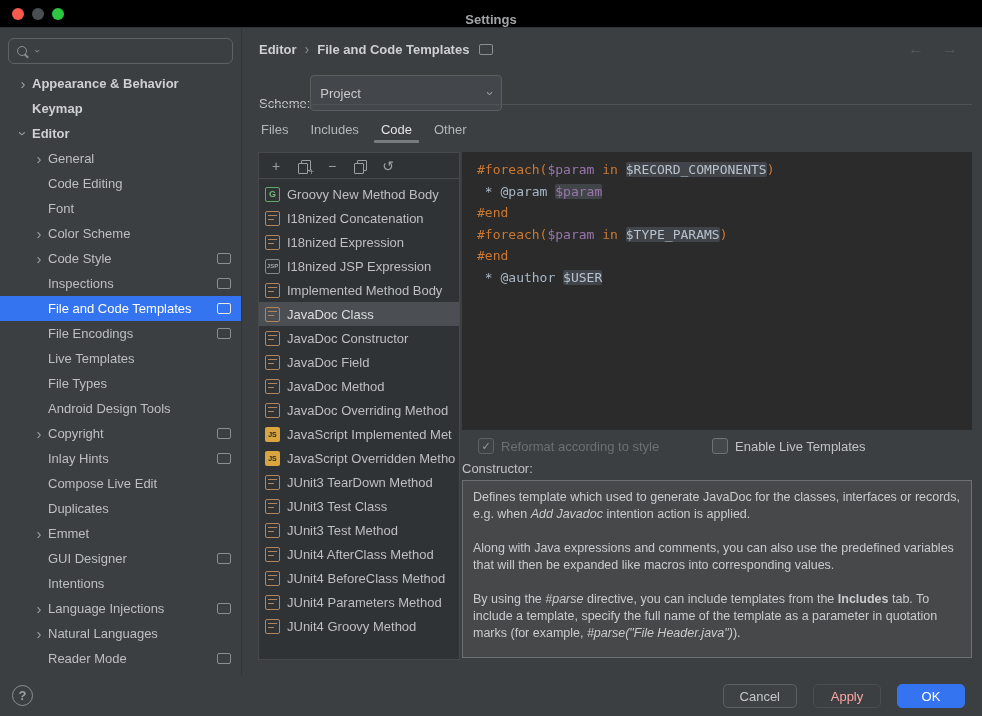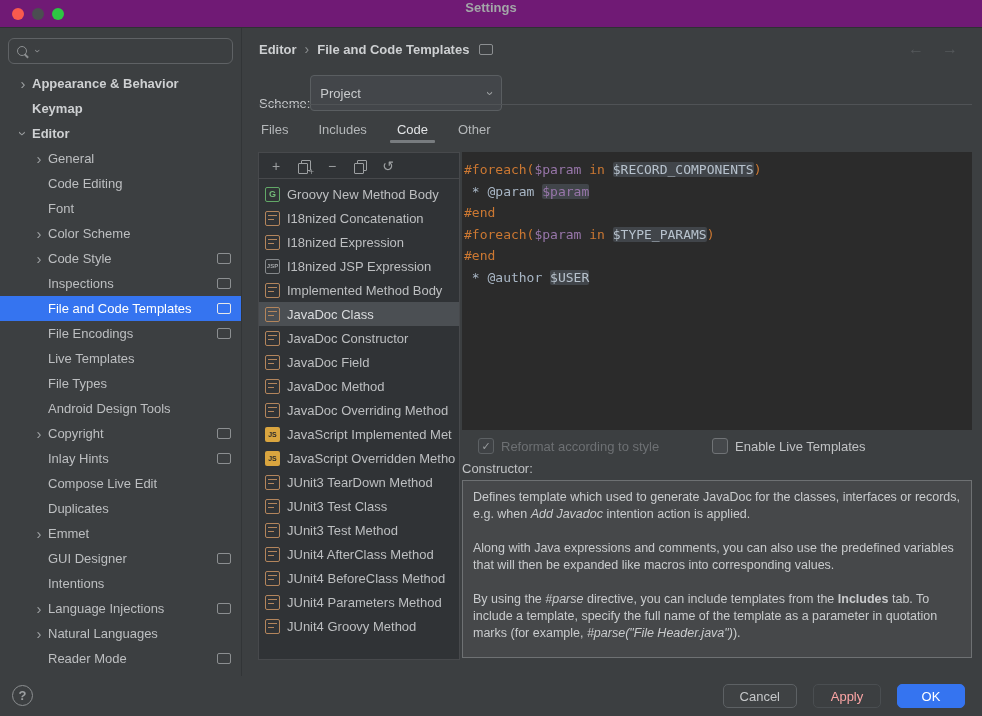--- a/index.html
+++ b/index.html
@@ -1,22 +1,22 @@
 <!DOCTYPE html>
 <html><head>
 <meta charset="utf-8">
 <style>
   *{margin:0;padding:0;box-sizing:border-box}
   html,body{width:982px;height:716px;overflow:hidden;background:#3c3f41;
     font-family:"Liberation Sans",sans-serif;}
   .window{position:relative;width:982px;height:716px;background:#3c3f41;color:#bdbfc1;font-size:13px}
 
   
-  .titlebar{position:absolute;top:0;left:0;right:0;height:28px;background:#701a75;
-    border-bottom:1px solid #2e3133;display:flex;align-items:flex-start;justify-content:center}
+  .titlebar{position:absolute;top:0;left:0;right:0;height:28px;background:#000000;
+    border-bottom:1px solid #2e3133;display:flex;align-items:flex-end;justify-content:center}
   .traffic{position:absolute;left:12px;top:8px;display:flex;gap:8px}
   .dot{width:12px;height:12px;border-radius:50%;cursor:pointer}
   .dot.close{background:#f95a4e}
   .dot.min{background:#4b4e51}
   .dot.zoom{background:#2dc643}
   .title{font-weight:700;color:#a3a6a8}
 
   
   .sidebar{position:absolute;top:28px;left:0;width:242px;bottom:40px;background:#3c3f41;
     border-right:1px solid #323537;overflow:hidden}
@@ -49,21 +49,21 @@
   .nav{cursor:default}
 
   .scheme-row{position:absolute;left:16px;top:47px;display:flex;align-items:flex-end;}
   .scheme-label{color:#c5c7c9}
   .scheme-select{width:192px;height:36px;background:#43464a;border:1px solid #5a5e61;border-radius:4px;
     display:flex;align-items:center;justify-content:space-between;padding:0 9px;color:#c9cbcd;cursor:pointer}
   .dd-chev{transform:rotate(90deg);color:#9da0a2;font-size:13px;display:inline-block;line-height:1}
 
   .hr{position:absolute;left:16px;right:10px;top:76px;height:1px;background:#505356}
 
-  .tabs{position:absolute;left:16px;top:88px;height:27px;display:flex;gap:26px}
+  .tabs{position:absolute;left:16px;top:88px;height:27px;display:flex;gap:18px}
   .tab{position:relative;display:flex;align-items:center;padding:0 2px;color:#b4b7b9;cursor:pointer}
   .tab.selected{color:#e2e4e6}
   .tab.selected::after{content:"";position:absolute;left:-5px;right:-5px;bottom:0;height:3px;background:#787c7f;border-radius:1px}
 
   
   .list-panel{position:absolute;left:15px;top:124px;width:202px;height:508px;background:#303336;
     border:1px solid #47494c;display:flex;flex-direction:column}
   .list-toolbar{height:26px;flex:0 0 26px;border-bottom:1px solid #47494c;display:flex;align-items:center;gap:12px;padding:0 9px}
   .tb-ic{position:relative;width:16px;height:16px;display:flex;align-items:center;justify-content:center;
     font-size:14px;color:#9da0a2;cursor:pointer}
@@ -77,21 +77,21 @@
     font-weight:700;border-radius:2px;position:relative}
   .lic.template{border:1.4px solid #b3855c}
   .lic.template::before{content:"";position:absolute;left:2px;right:2px;top:3px;height:1.4px;background:#b3855c}
   .lic.template::after{content:"";position:absolute;left:2px;right:5px;top:7px;height:1.4px;background:#b3855c}
   .lic.groovy{border:1.4px solid #62a867;color:#74b979;font-size:9px}
   .lic.js{background:#d9a53f;color:#2b2b2b;font-size:7px}
   .lic.jsp{border:1.4px solid #85888b;color:#a5a8ab;font-size:6px;letter-spacing:0}
 
   
   .editor{position:absolute;left:219px;top:124px;width:510px;height:278px;background:#2b2b2b;
-    padding:7px 2px;font-family:"DejaVu Sans Mono",monospace;font-size:13px;line-height:21.5px;color:#a9b7c6;cursor:text}
+    padding:7px 15px;font-family:"DejaVu Sans Mono",monospace;font-size:13px;line-height:21.5px;color:#a9b7c6;cursor:text}
   .cline{white-space:pre}
   .tok.d{color:#cc7832}
   .tok.v{color:#9876aa}
   .tok.vb{color:#9876aa;background:#41454a;border-radius:2px}
   .tok.hb{color:#b7c2cd;background:#41454a;border-radius:2px}
   .tok.p{color:#a9b7c6}
 
   
   .opt{position:absolute;top:409px;display:flex;align-items:center;gap:7px;height:18px}
   .cb{width:16px;height:16px;border-radius:3px;display:flex;align-items:center;justify-content:center;

